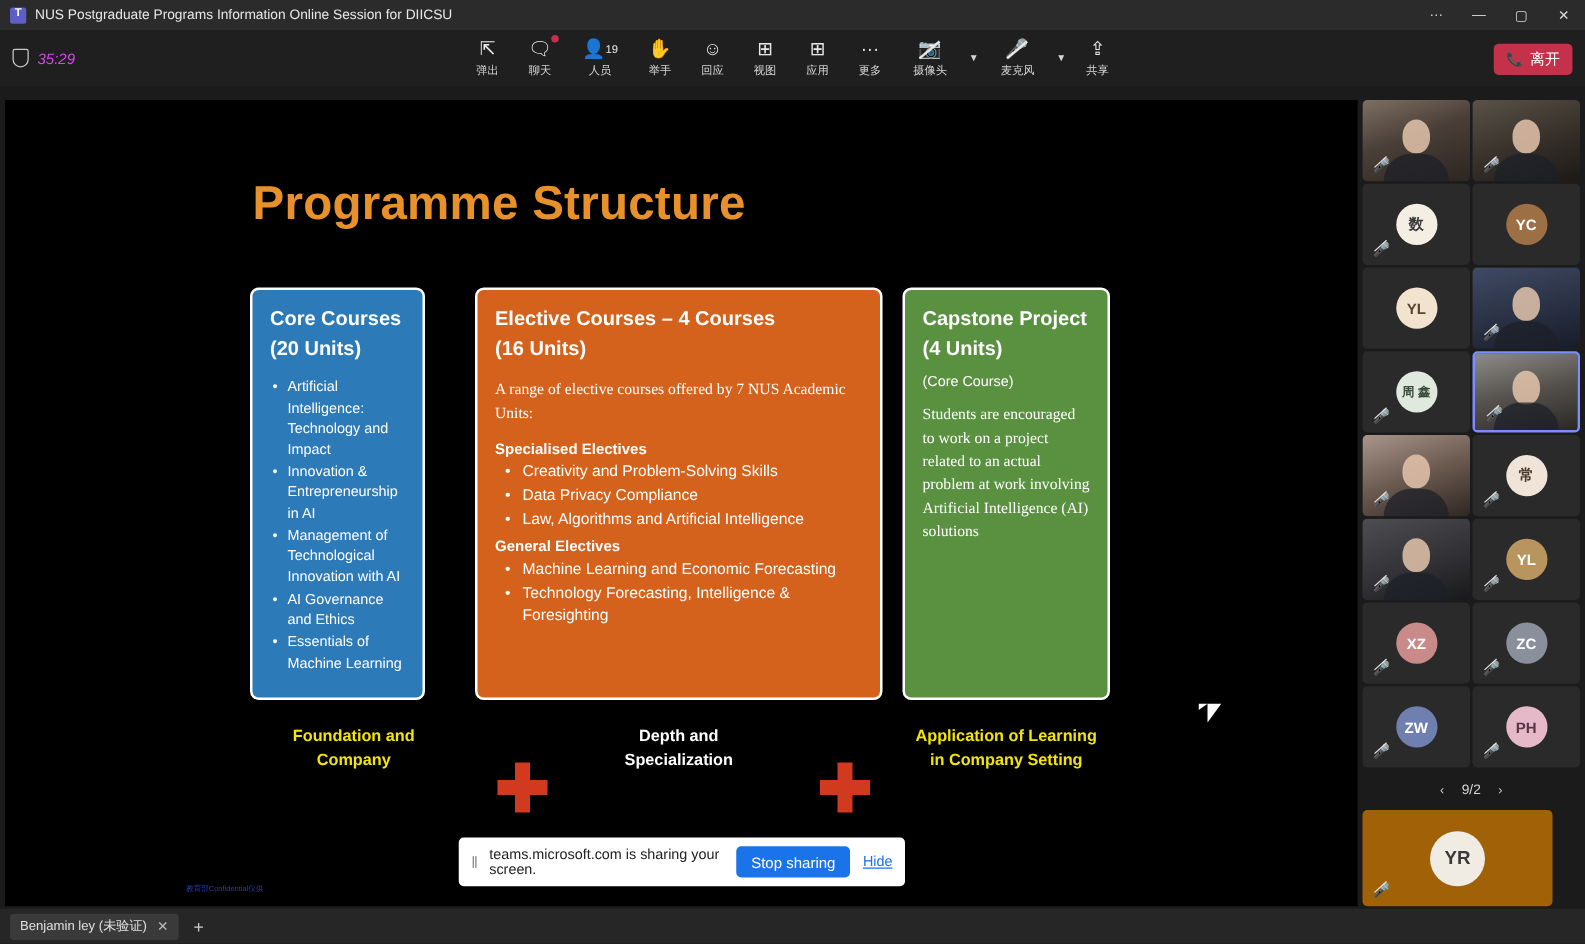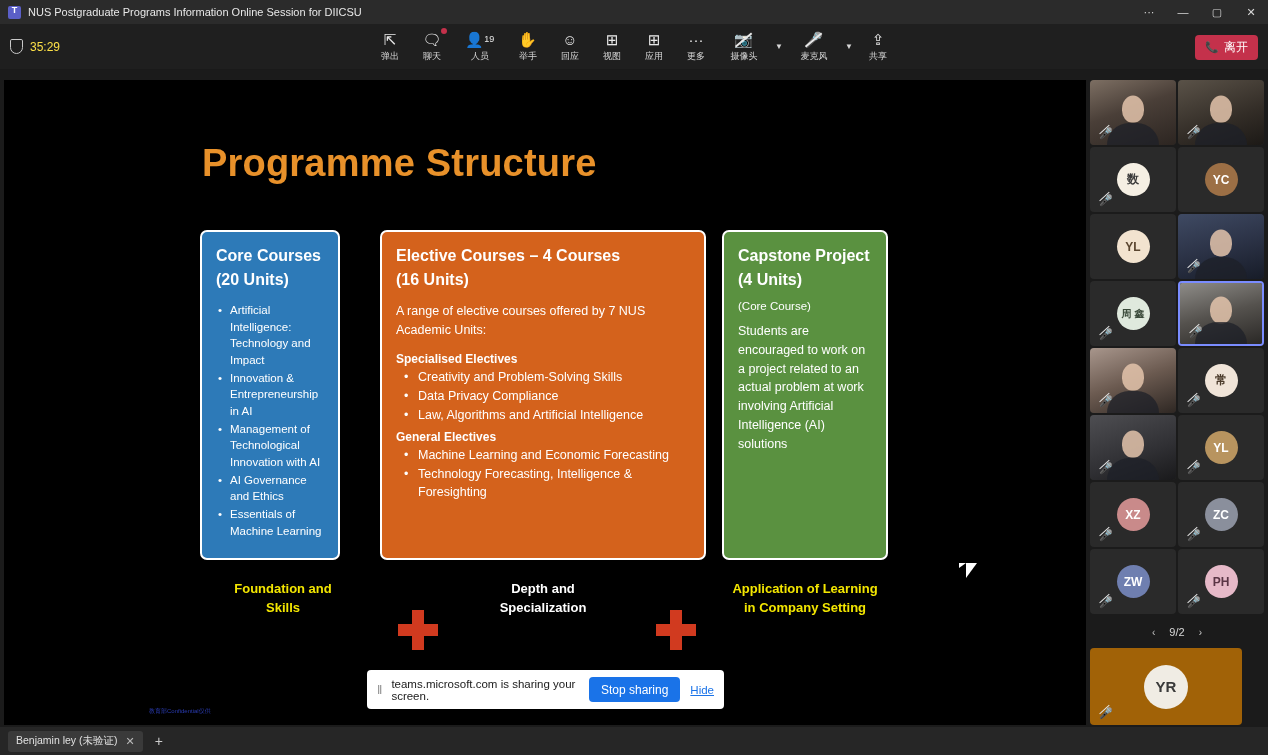--- a/index.html
+++ b/index.html
@@ -53,21 +53,21 @@
   .toolbar {
     position: absolute; top: 24px; left: 0;
     width: 1268px; height: 46px;
     background: #1f1f1f;
     display: flex; align-items: center;
     border-bottom: 1px solid #1a1a1a;
   }
   .timer {
     display: flex; align-items: center; gap: 7px;
     padding-left: 10px;
-    color: #fde047; font-size: 12px;
+    color: #d946ef; font-size: 12px; font-style: italic;
   }
   .shield {
     width: 13px; height: 15px;
     border: 1.4px solid #c9c9c9;
     border-radius: 2px 2px 7px 7px;
   }
   .tools {
     position: absolute; left: 50%; transform: translateX(-50%);
     display: flex; align-items: center; height: 46px;
   }
@@ -150,21 +150,21 @@
   }
   .card ul { list-style: none; margin-top: 10px; }
   .card ul li {
     position: relative;
     font-size: 11.5px; line-height: 1.45;
     padding-left: 14px; margin-bottom: 1px;
   }
   .card ul li::before {
     content: "•"; position: absolute; left: 2px; top: 0;
   }
-  .card p { font-size: 12.5px; line-height: 1.5; margin-top: 10px; }
+  .card p { font-size: 12.5px; line-height: 1.5; margin-top: 10px; font-family: Liberation Serif, serif; }
   .card .sub { font-size: 11.5px; margin-top: 8px; }
   .card .hdr2 { font-size: 12px; font-weight: bold; margin-top: 12px; }
   .card .hdr2b { font-size: 12px; font-weight: bold; margin-top: 6px; }
   .elect-list { list-style: none; margin-top: 2px !important; }
   .elect-list li { padding-left: 22px !important; font-size: 12.5px !important; line-height: 1.45; }
   .elect-list li::before { left: 8px !important; }
 
   .footers { position: absolute; left: 196px; top: 500px; width: 700px; }
   .foot {
     position: absolute; text-align: center;
@@ -450,21 +450,21 @@
             <span>(4 Units)</span>
           </h3>
           <div class="sub">(Core Course)</div>
           <p>Students are encouraged to work on a project related to an actual problem at work involving Artificial Intelligence (AI) solutions</p>
         </div>
       </div>
 
       <div class="footers">
         <div class="foot foot-1">
           <span>Foundation and</span><br>
-          <span>Skills</span>
+          <span>Company</span>
         </div>
         <div class="plus plus-a"></div>
         <div class="foot foot-2">
           <span>Depth and</span><br>
           <span>Specialization</span>
         </div>
         <div class="plus plus-b"></div>
         <div class="foot foot-3">
           <span>Application of Learning</span><br>
           <span>in Company Setting</span>

